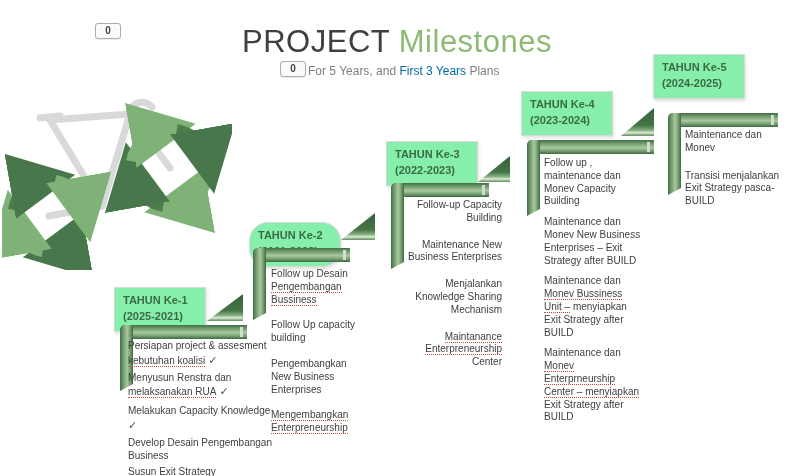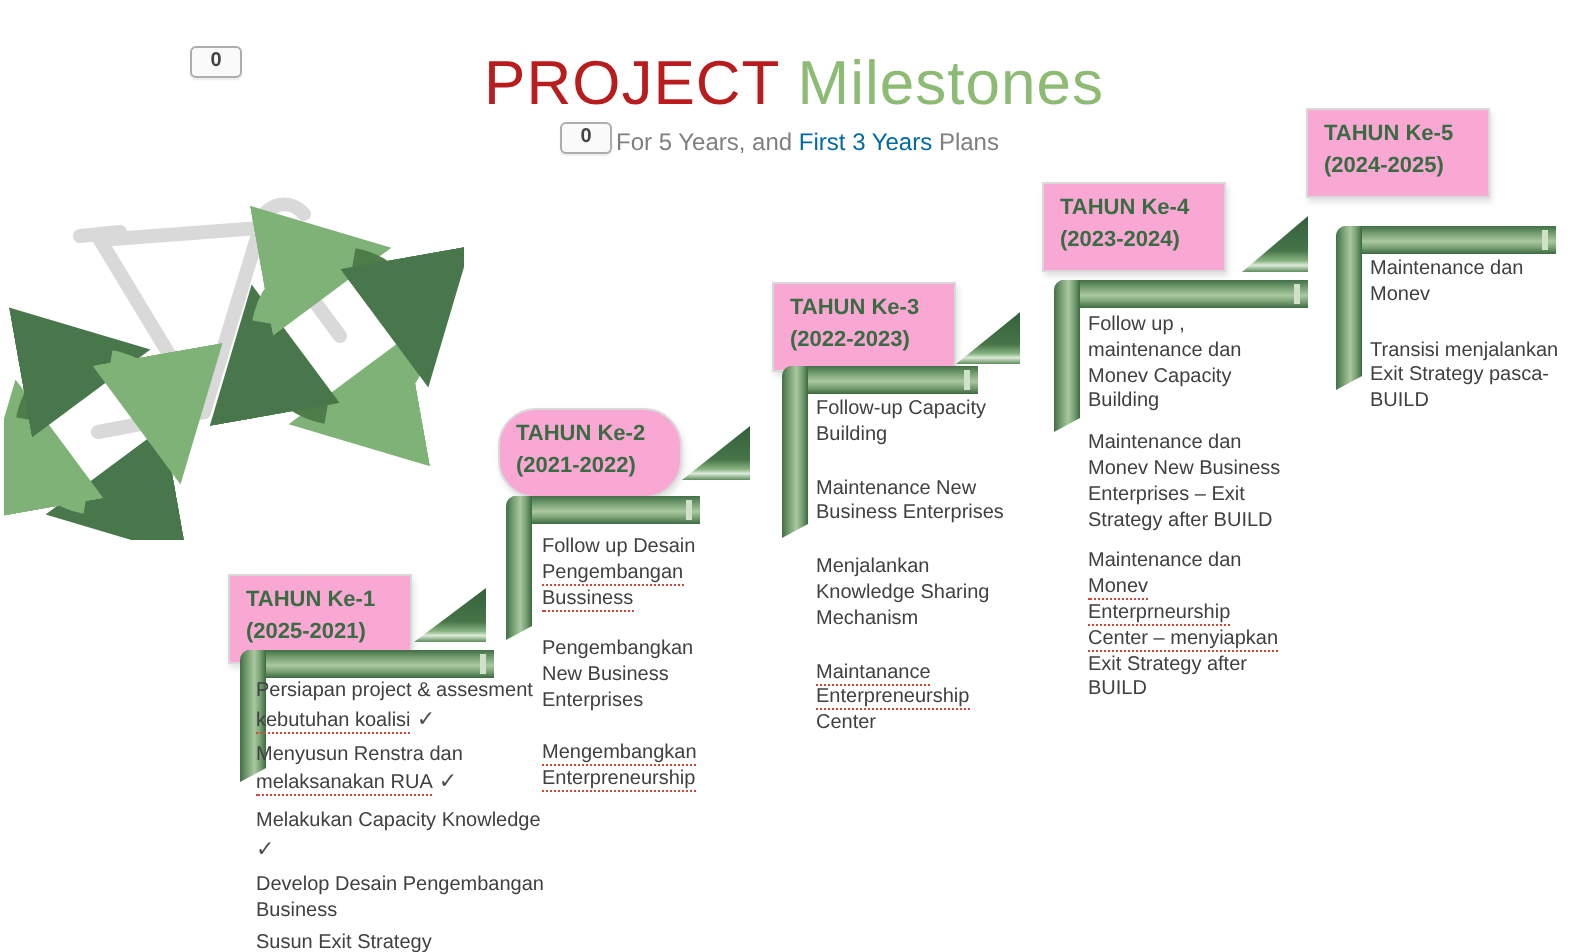--- a/index.html
+++ b/index.html
@@ -7,57 +7,57 @@
          font-family:"Liberation Sans",sans-serif;color:#3f3f3f;}
 
   
   .kbadge{position:absolute;display:inline-block;min-width:12px;text-align:center;
           border:1px solid #adadad;border-radius:3px;background:#fafafa;
           font-size:10px;font-weight:bold;color:#444;padding:1px 6px 2px;
           box-shadow:0 1px 1px rgba(0,0,0,.08);}
   #badge-top{left:95px;top:23px;}
   #title-row{position:absolute;left:0;right:0;top:24px;text-align:center;
              font-size:31px;letter-spacing:.5px;font-weight:400;}
-  #title-row .t1{color:#b91c1c;}
+  #title-row .t1{color:#404040;}
   #title-row .t2{color:#8dbb74;}
   #subtitle-badge{left:280px;top:61px;}
   #subtitle{position:absolute;left:308px;top:64px;font-size:12px;color:#7f7f7f;}
   #subtitle .accent{color:#0369a1;}
 
   
-  .label-box{position:absolute;width:76px;background:#f9a8d4;border:1px solid #d9d9d9;
+  .label-box{position:absolute;width:76px;background:#86efac;border:1px solid #d9d9d9;
              box-shadow:1px 2px 3px rgba(0,0,0,.12);padding:5px 6px 6px 8px;
              font-size:11px;line-height:1.45;font-weight:bold;color:#3a6b42;}
   .triangle{position:absolute;
             background:linear-gradient(180deg,#33603a 0%,#477549 62%,#86b37f 80%,#dcead8 88%,#5d8c5b 100%);
             clip-path:polygon(100% 0,100% 100%,0 100%);}
   .hbar{position:absolute;height:14px;border-top-left-radius:5px;
         background:linear-gradient(180deg,#426f47 0%,#77a072 28%,#aac8a1 55%,#77a072 78%,#3c6841 100%);}
   .hbar::after{content:'';position:absolute;right:4px;top:2px;bottom:2px;width:3px;
         background:#cfe2c9;}
   .vbar{position:absolute;width:13px;border-top-left-radius:5px;
         background:linear-gradient(90deg,#426f47 0%,#77a072 28%,#aac8a1 55%,#77a072 78%,#3c6841 100%);
         clip-path:polygon(0 0,100% 0,100% calc(100% - 7px),0 100%);}
   .items{position:absolute;font-size:10px;line-height:1.28;color:#404040;}
   .item{margin-bottom:13px;}
   .c1 .item{margin-bottom:4px;}
-  .c3 .item{margin-bottom:14px;}
+  .c3 .item{margin-bottom:14px;text-align:right;}
   .c4 .item{margin-bottom:8px;}
   .c5 .item{margin-bottom:15px;}
   .sp{border-bottom:1px dotted #d14836;}
   .check{color:#4d4d4d;font-size:11px;}
 
   
   .c1 .label-box{left:114px;top:287px;}
   .c1 .triangle{left:207px;top:294px;width:36px;height:27px;}
   .c1 .hbar{left:120px;top:325px;width:127px;}
   .c1 .vbar{left:120px;top:325px;height:66px;}
   .c1 .items{left:128px;top:340px;width:148px;}
 
-  .c2 .label-box{left:249px;top:204px;border-radius:19px;}
+  .c2 .label-box{left:249px;top:222px;border-radius:19px;}
   .c2 .triangle{left:341px;top:213px;width:34px;height:27px;}
   .c2 .hbar{left:253px;top:248px;width:97px;}
   .c2 .vbar{left:253px;top:248px;height:72px;}
   .c2 .items{left:271px;top:268px;width:88px;}
 
   .c3 .label-box{left:386px;top:141px;}
   .c3 .triangle{left:478px;top:156px;width:32px;height:26px;}
   .c3 .hbar{left:391px;top:183px;width:98px;}
   .c3 .vbar{left:391px;top:183px;height:86px;}
   .c3 .items{left:408px;top:199px;width:94px;}
@@ -146,20 +146,21 @@
   <div class="col c2">
     <div class="label-box">
       <div>TAHUN Ke-2</div>
       <div>(2021-2022)</div>
     </div>
     <div class="triangle"></div>
     <div class="hbar"></div>
     <div class="vbar"></div>
     <div class="items">
         <div class="item"><span>Follow up Desain </span><span class="sp">Pengembangan Bussiness</span></div>
+        <div class="item"><span>Follow Up capacity building</span></div>
         <div class="item"><span>Pengembangkan New Business Enterprises</span></div>
         <div class="item"><span class="sp">Mengembangkan Enterpreneurship</span></div>
       </div>
   </div>
 
   <div class="col c3">
     <div class="label-box">
       <div>TAHUN Ke-3</div>
       <div>(2022-2023)</div>
     </div>
@@ -178,20 +179,21 @@
     <div class="label-box">
       <div>TAHUN Ke-4</div>
       <div>(2023-2024)</div>
     </div>
     <div class="triangle"></div>
     <div class="hbar"></div>
     <div class="vbar"></div>
     <div class="items">
         <div class="item"><span>Follow up , maintenance dan Monev Capacity Building</span></div>
         <div class="item"><span>Maintenance dan Monev New Business Enterprises – Exit Strategy after BUILD</span></div>
+        <div class="item"><span>Maintenance dan </span><span class="sp">Monev Bussiness Unit –</span><span> menyiapkan Exit Strategy after BUILD</span></div>
         <div class="item"><span>Maintenance dan </span><span class="sp">Monev Enterprneurship Center – menyiapkan</span><span> Exit Strategy after BUILD</span></div>
       </div>
   </div>
 
   <div class="col c5">
     <div class="label-box">
       <div>TAHUN Ke-5</div>
       <div>(2024-2025)</div>
     </div>
     <div class="hbar"></div>

